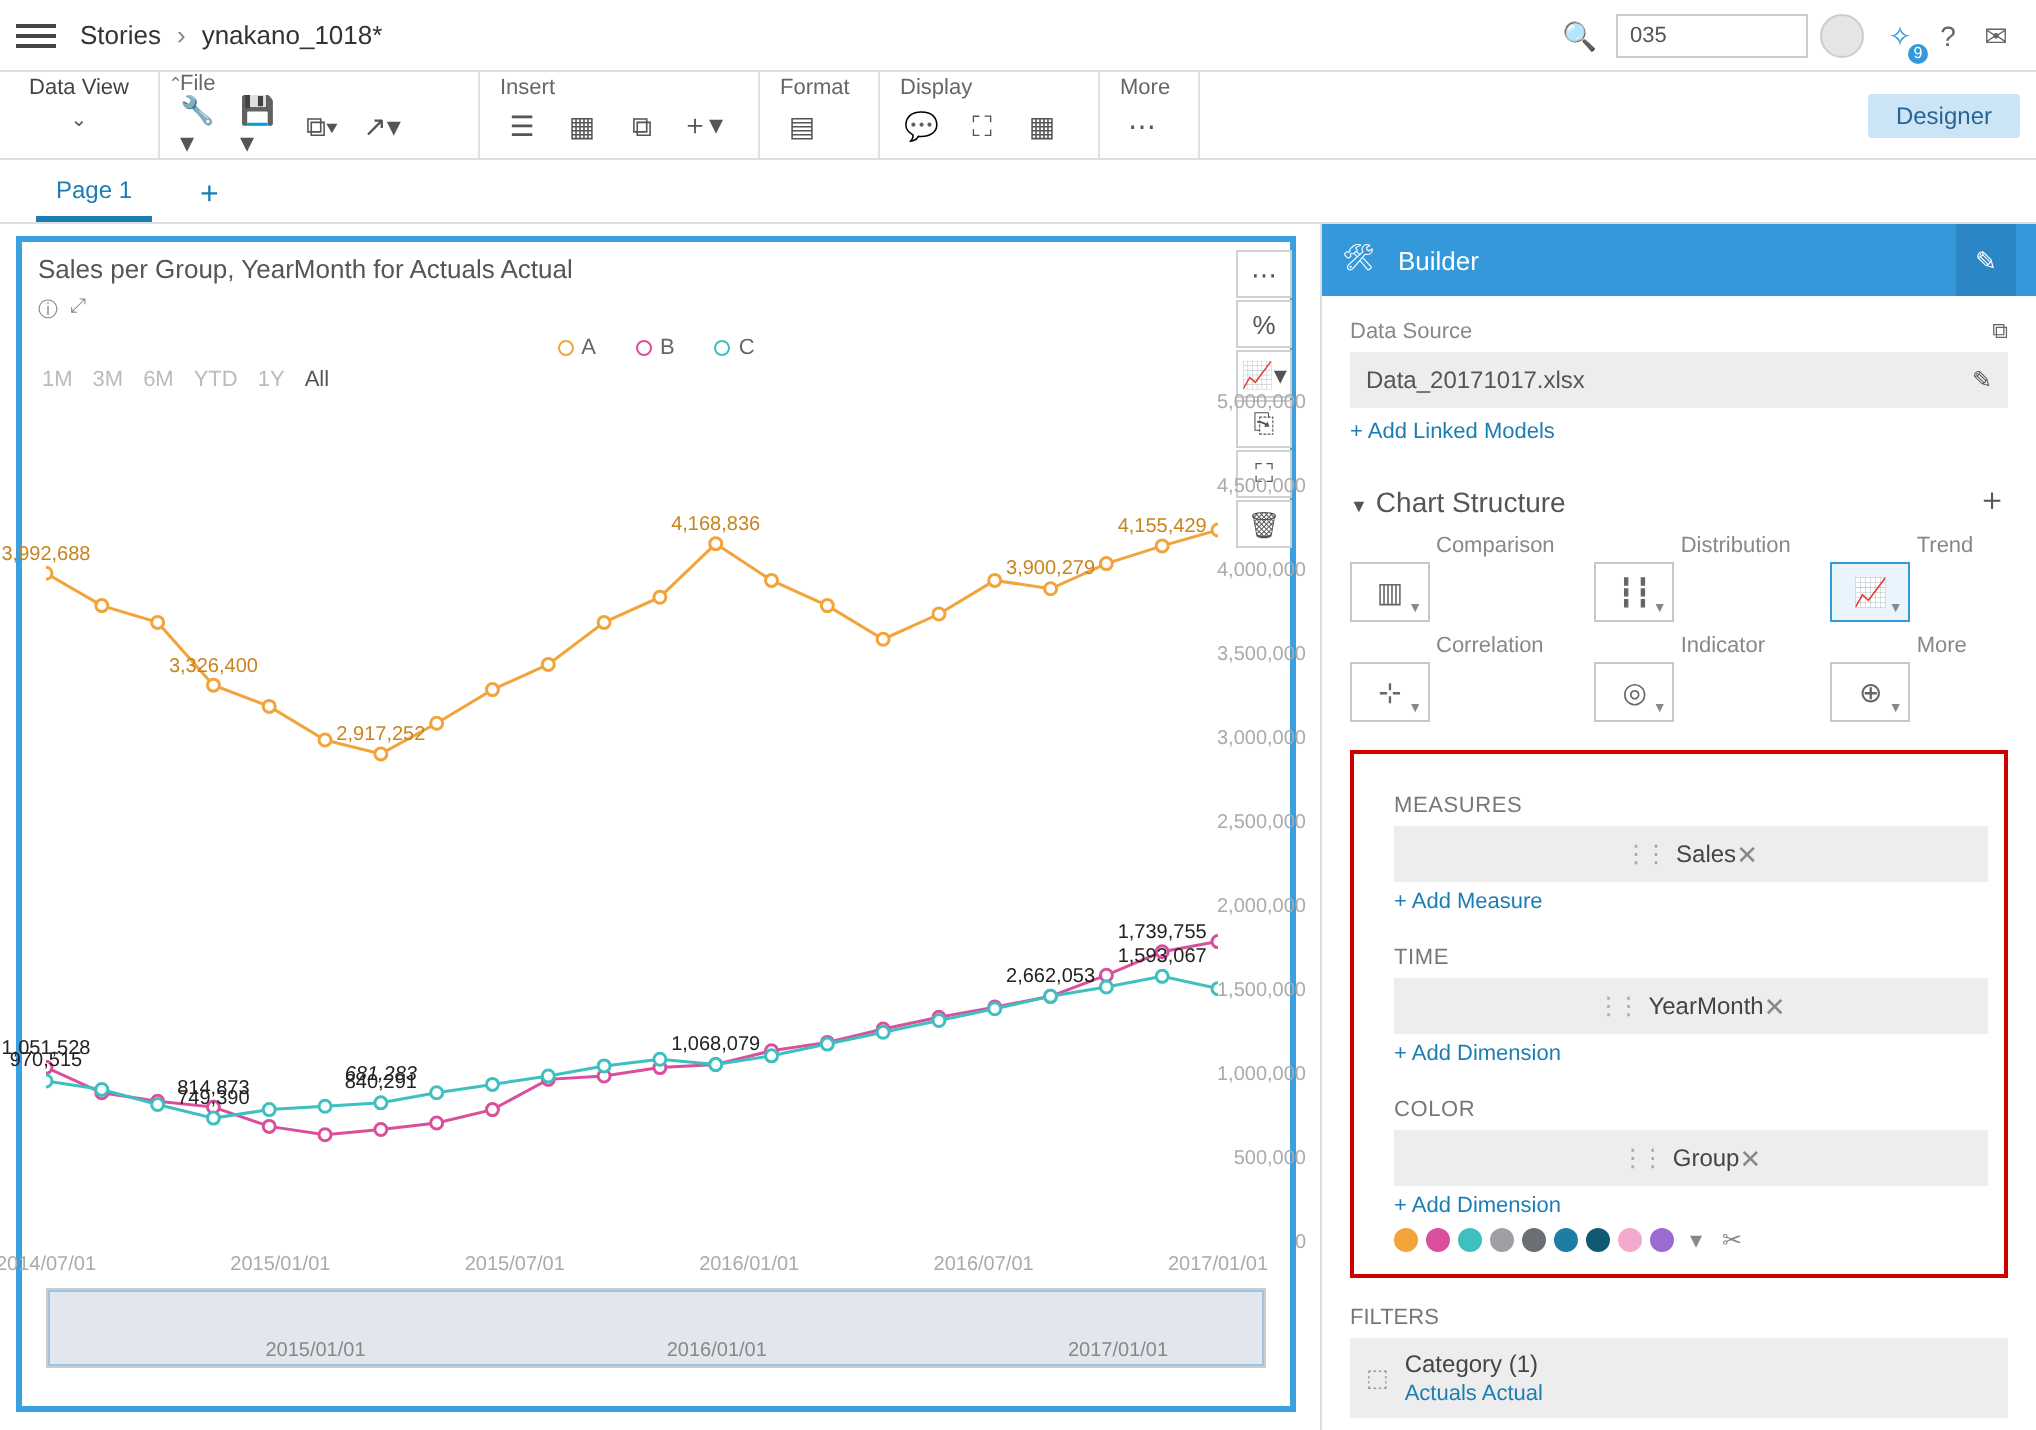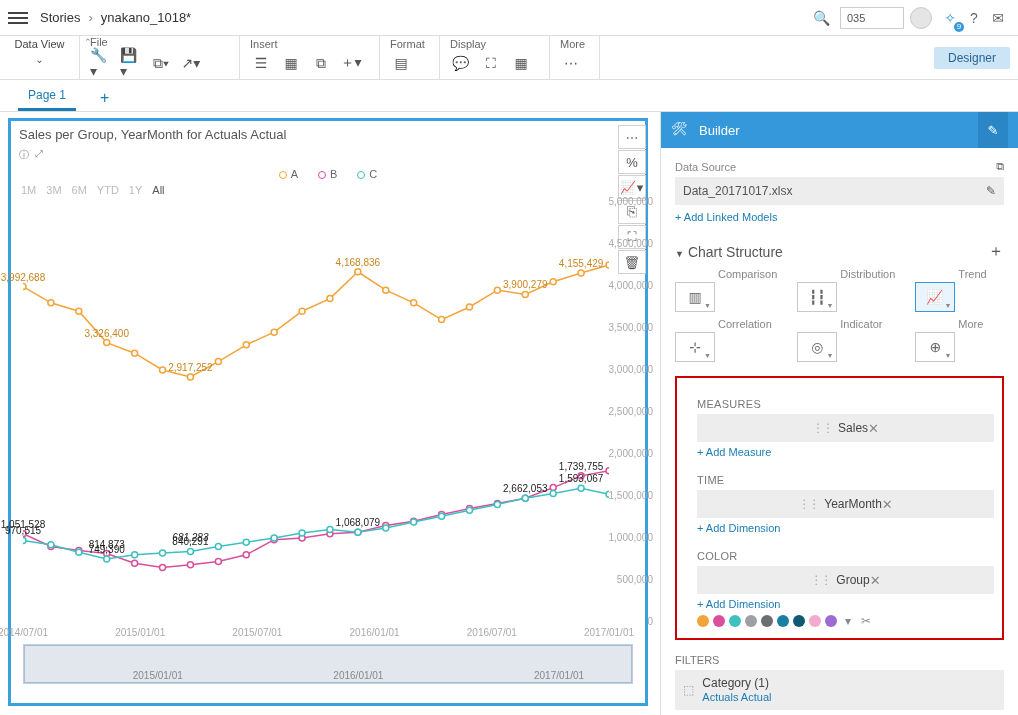--- a/index.html
+++ b/index.html
@@ -4,21 +4,21 @@
 <style>
   * { box-sizing: border-box; margin: 0; padding: 0; }
   html, body { width: 1018px; height: 715px; overflow: hidden; font-family: Arial, Helvetica, sans-serif; font-size: 12px; color: #333; background:#fff; }
   .topbar { height: 36px; border-bottom:1px solid #dedede; display:flex; align-items:center; padding:0 8px; }
   .hamburger { width:20px; height:20px; display:flex; flex-direction:column; justify-content:center; gap:3px; cursor:pointer; }
   .hamburger span { height:2px; background:#444; }
   .breadcrumb { margin-left:12px; display:flex; align-items:center; gap:8px; font-size:13px; }
   .breadcrumb .sep { color:#888; }
   .spacer { flex:1; }
   .top-icon { width:24px; height:24px; display:flex; align-items:center; justify-content:center; color:#666; cursor:pointer; font-size:14px; }
-  .searchidbox { border:1px solid #ccc; height:22px; width:64px; margin-left:6px; display:flex; align-items:center; padding:0 6px; font-size:11px; color:#555;}
+  .searchidbox { border:1px solid #ccc; height:22px; width:96px; margin-left:6px; display:flex; align-items:center; padding:0 6px; font-size:11px; color:#555;}
   .avatar { width:22px;height:22px;border-radius:50%;background:#e5e5e5;border:1px solid #ccc; margin:0 6px;}
   .toolbar { height:44px; border-bottom:1px solid #dedede; display:flex; align-items:stretch; }
   .tool-group { border-right:1px solid #e0e0e0; padding:2px 10px 0 10px; display:flex; flex-direction:column; justify-content:flex-start; }
   .tool-group .tg-label { font-size:11px; color:#666; }
   .tg-row { display:flex; gap:8px; margin-top:2px; align-items:center;}
   .tg-btn { width:22px;height:22px; display:flex;align-items:center;justify-content:center; color:#555; cursor:pointer; font-size:14px; position:relative;}
   .dv { width:80px; display:flex; flex-direction:column; align-items:center; padding-top:2px; border-right:1px solid #e0e0e0;}
   .dv .tg-label{font-size:11px;color:#444;}
   .dv .chev{font-size:10px;color:#555;margin-top:4px;}
   .designer-pill{ margin-left:auto; margin-right:8px; align-self:center; background:#cce5f6; color:#2a6496; padding:4px 14px; border-radius:2px; font-size:12px; cursor:pointer;}

